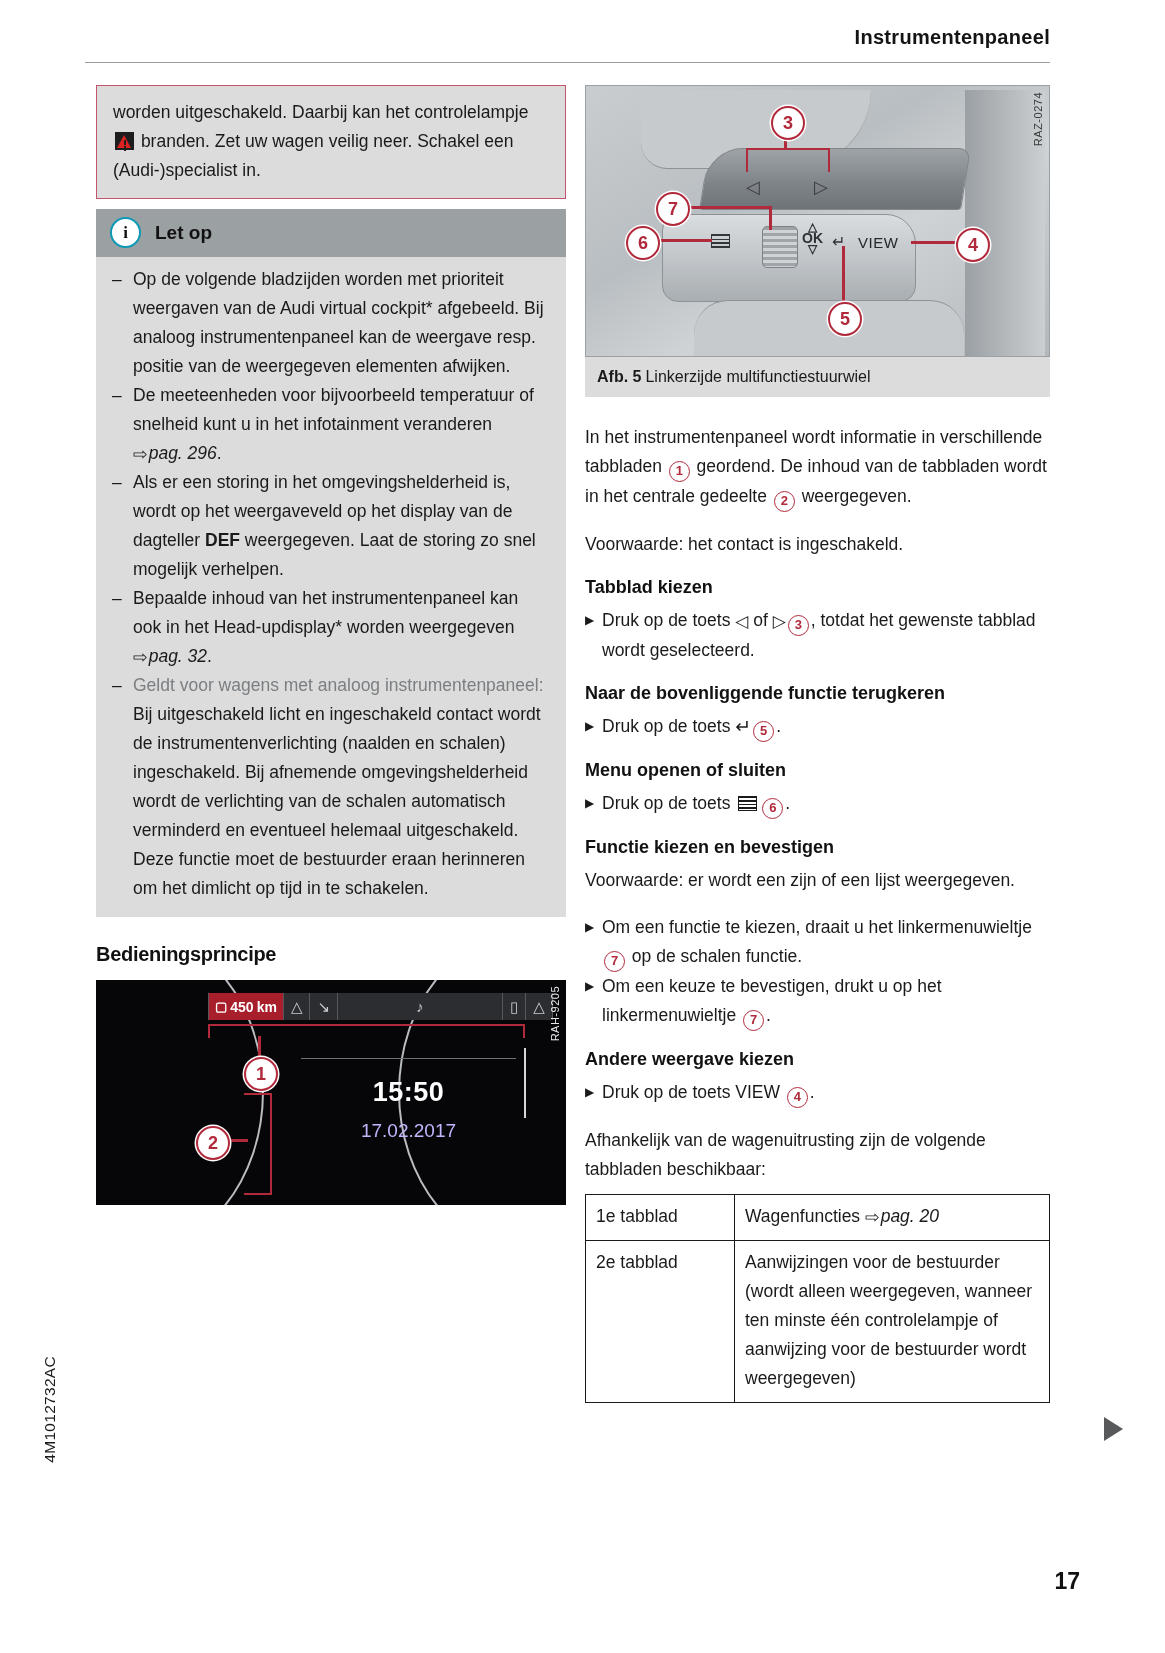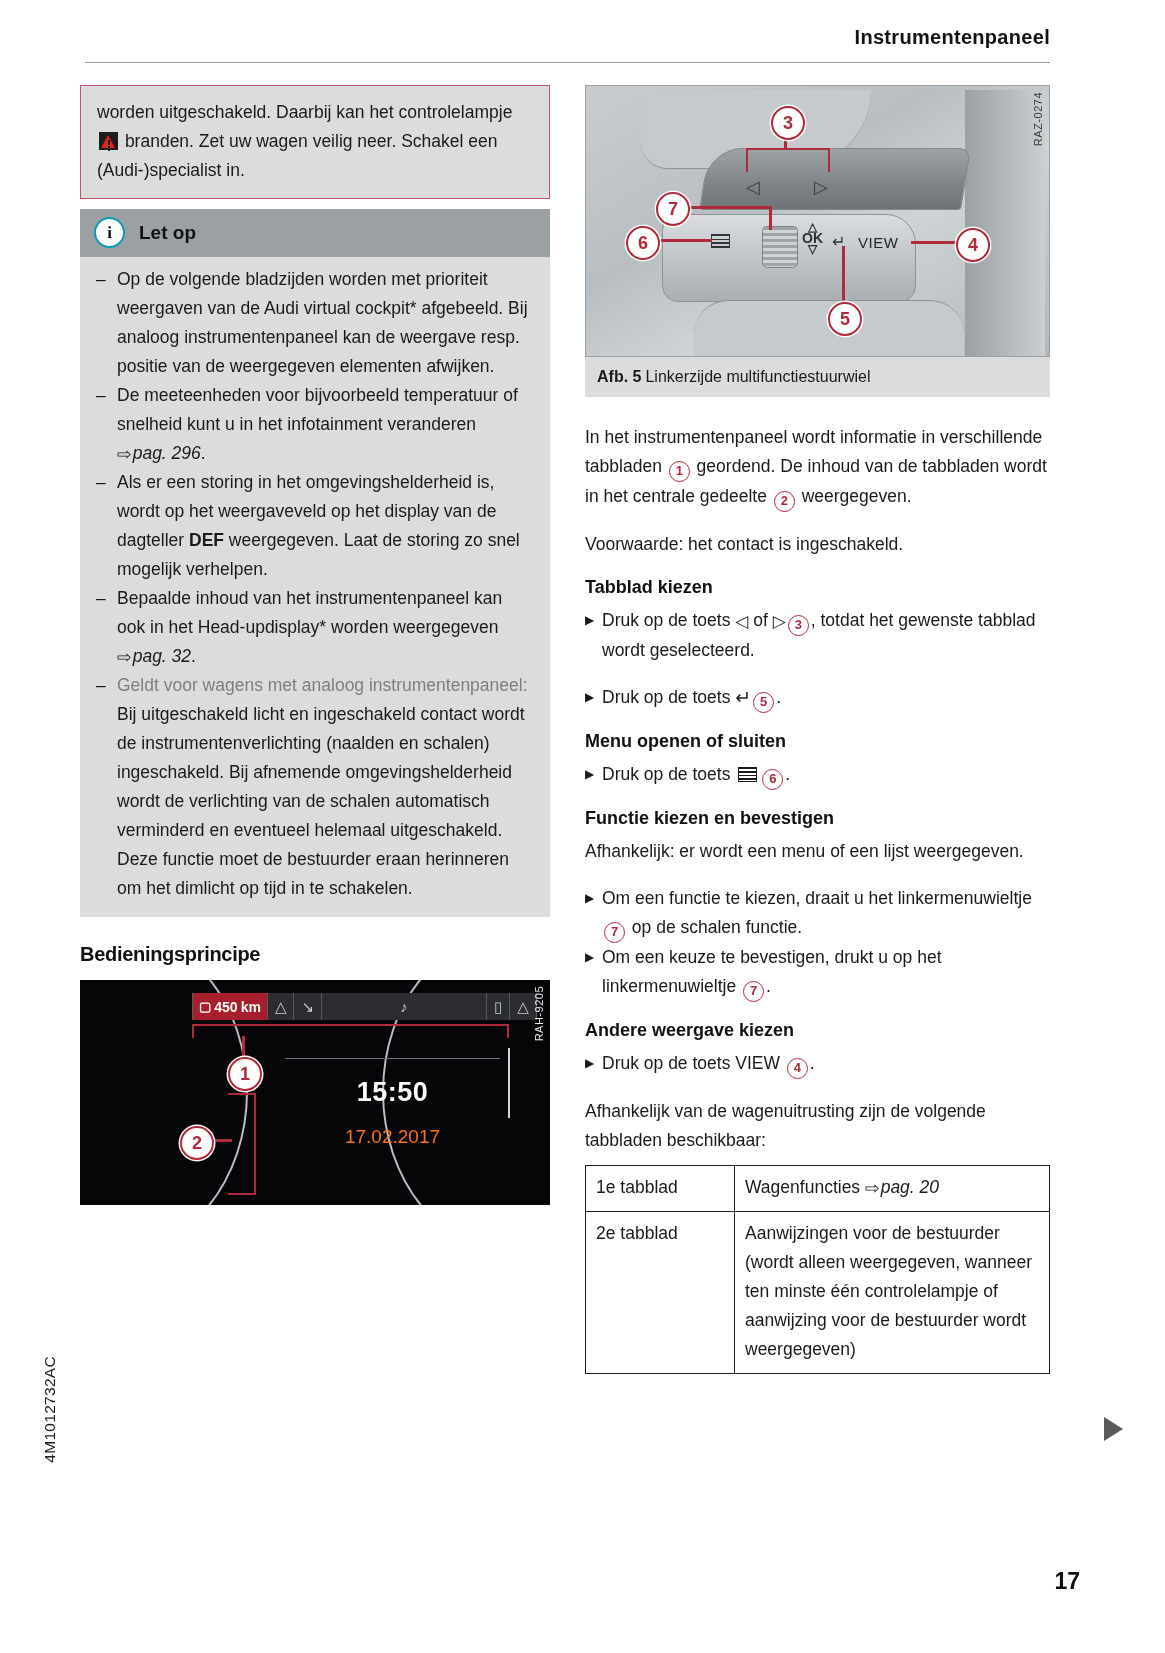--- a/index.html
+++ b/index.html
@@ -39,21 +39,21 @@
     left: 85px;
     top: 62px;
     width: 965px;
     height: 1px;
     background: #9b9b9b;
   }
 
   
   .col-left {
     position: absolute;
-    left: 80px;
+    left: 96px;
     top: 85px;
     width: 470px;
   }
   .col-right {
     position: absolute;
     left: 585px;
     top: 85px;
     width: 465px;
   }
 
@@ -239,22 +239,22 @@
     background: #6e7176;
     margin-bottom: 18px;
   }
   .center-readout .time {
     font-size: 27px;
     font-weight: bold;
     letter-spacing: .5px;
   }
   .center-readout .date {
     font-size: 19px;
-    margin-top: 18px;
-    color: #f97316;
+    margin-top: 12px;
+    color: #c4b5fd;
   }
   .vtick {
     position: absolute;
     left: 428px;
     top: 68px;
     width: 2px;
     height: 70px;
     background: #d5d7da;
   }
   
@@ -631,35 +631,36 @@
 
     <p class="body">Voorwaarde: het contact is ingeschakeld.</p>
 
     <h3 class="sub">Tabblad kiezen</h3>
     <ul class="steps">
       <li>
         <span class="bullet">▶</span><span>Druk op de toets </span><span class="key">◁</span><span> of </span><span class="key">▷</span><span class="num">3</span><span>, totdat het gewenste tabblad wordt geselecteerd.</span>
       </li>
     </ul>
 
+    <h3 class="sub">Naar de bovenliggende functie terugkeren</h3>
     <ul class="steps">
       <li>
         <span class="bullet">▶</span><span>Druk op de toets </span><span class="key" style="font-size:19px;">↵</span><span class="num">5</span><span>.</span>
       </li>
     </ul>
 
     <h3 class="sub">Menu openen of sluiten</h3>
     <ul class="steps">
       <li>
         <span class="bullet">▶</span><span>Druk op de toets </span><span class="keybox"></span><span class="num">6</span><span>.</span>
       </li>
     </ul>
 
     <h3 class="sub">Functie kiezen en bevestigen</h3>
-    <p class="body">Afhankelijk: er wordt een menu of een lijst weergegeven.</p>
+    <p class="body">Voorwaarde: er wordt een zijn of een lijst weergegeven.</p>
     <ul class="steps">
       <li>
         <span class="bullet">▶</span><span>Om een functie te kiezen, draait u het linkermenuwieltje </span><span class="num">7</span><span> op de schalen functie.</span>
       </li>
       <li>
         <span class="bullet">▶</span><span>Om een keuze te bevestigen, drukt u op het linkermenuwieltje </span><span class="num">7</span><span>.</span>
       </li>
     </ul>
 
     <h3 class="sub">Andere weergave kiezen</h3>

